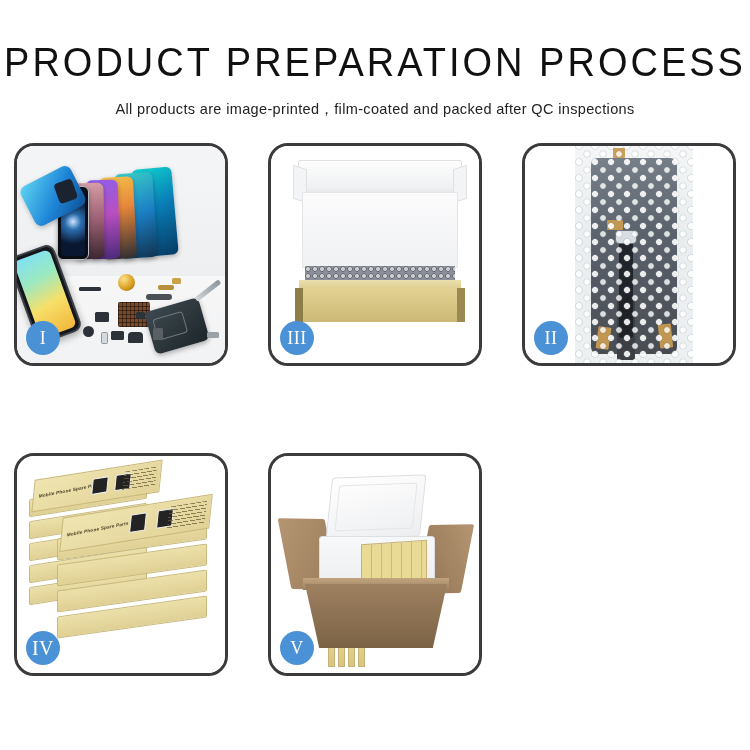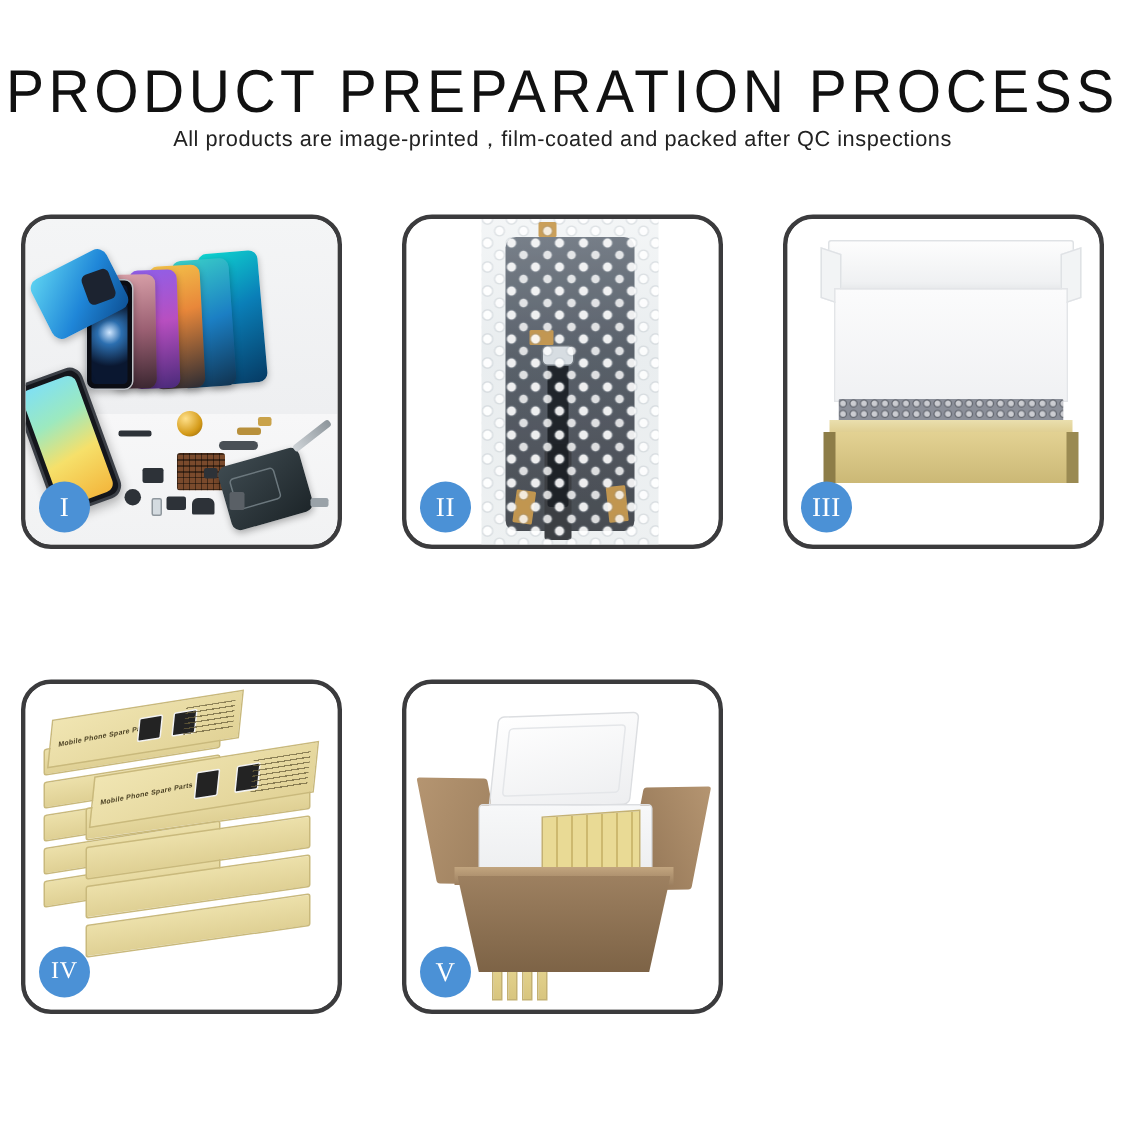--- a/index.html
+++ b/index.html
@@ -36,21 +36,21 @@
     font-weight: 400;
     letter-spacing: 3.0px;
     color: #111111;
     line-height: 40px;
     transform: scaleY(1.06);
     transform-origin: center top;
     white-space: nowrap;
   }
 
   .page-subtitle {
-    margin-top: 2px;
+    margin-top: 19px;
     font-family: "Liberation Sans", sans-serif;
     font-size: 14.5px;
     font-weight: 400;
     letter-spacing: 0.35px;
     color: #222222;
     white-space: nowrap;
   }
 
   
   .grid {
@@ -92,21 +92,21 @@
     border-radius: 50%;
     background: #4b91d6;
     color: #ffffff;
     font-family: "Liberation Serif", serif;
     font-size: 18px;
     line-height: 34px;
     text-align: center;
     letter-spacing: 0.5px;
     z-index: 9;
   }
-  .badge.wide { font-size: 16px; }
+  .badge.wide { font-size: 20px; }
 
   
   
   
   .p1 { background: #f2f3f4; }
   .p1 .stage-top {
     position: absolute; left: 0; top: 0; width: 100%; height: 60%;
     background: linear-gradient(#f4f5f6, #eeeff1);
   }
   .p1 .stage-bot {
@@ -475,43 +475,43 @@
         <div class="part pt8"></div>
         <div class="part pt9"></div>
         <div class="part pt10"></div>
         <div class="part pt11"></div>
         <div class="part pt12"></div>
       </div>
       <div class="badge">I</div>
     </div>
 
     <div class="panel">
+      <div class="panel-media p3">
+        <div class="lidback"></div>
+        <div class="foam"></div>
+        <div class="bubble"></div>
+        <div class="boxlip"></div>
+        <div class="boxfront"></div>
+      </div>
+      <div class="badge">III</div>
+    </div>
+
+    <div class="panel">
       <div class="panel-media p2">
         <div class="bag">
           <div class="lcd"></div>
           <div class="flex"></div>
           <div class="conn"></div>
           <div class="tape tp1"></div>
           <div class="tape tp2"></div>
           <div class="tape tp3"></div>
           <div class="tape tp4"></div>
         </div>
       </div>
       <div class="badge">II</div>
-    </div>
-
-    <div class="panel">
-      <div class="panel-media p3">
-        <div class="lidback"></div>
-        <div class="foam"></div>
-        <div class="bubble"></div>
-        <div class="boxlip"></div>
-        <div class="boxfront"></div>
-      </div>
-      <div class="badge">III</div>
     </div>
 
     <div class="panel">
       <div class="panel-media p4">
         <div class="stack">
           <div class="sbox sb5"></div>
           <div class="sbox sb4"></div>
           <div class="sbox sb3"></div>
           <div class="sbox sb2"></div>
           <div class="sbox sb1"></div>

